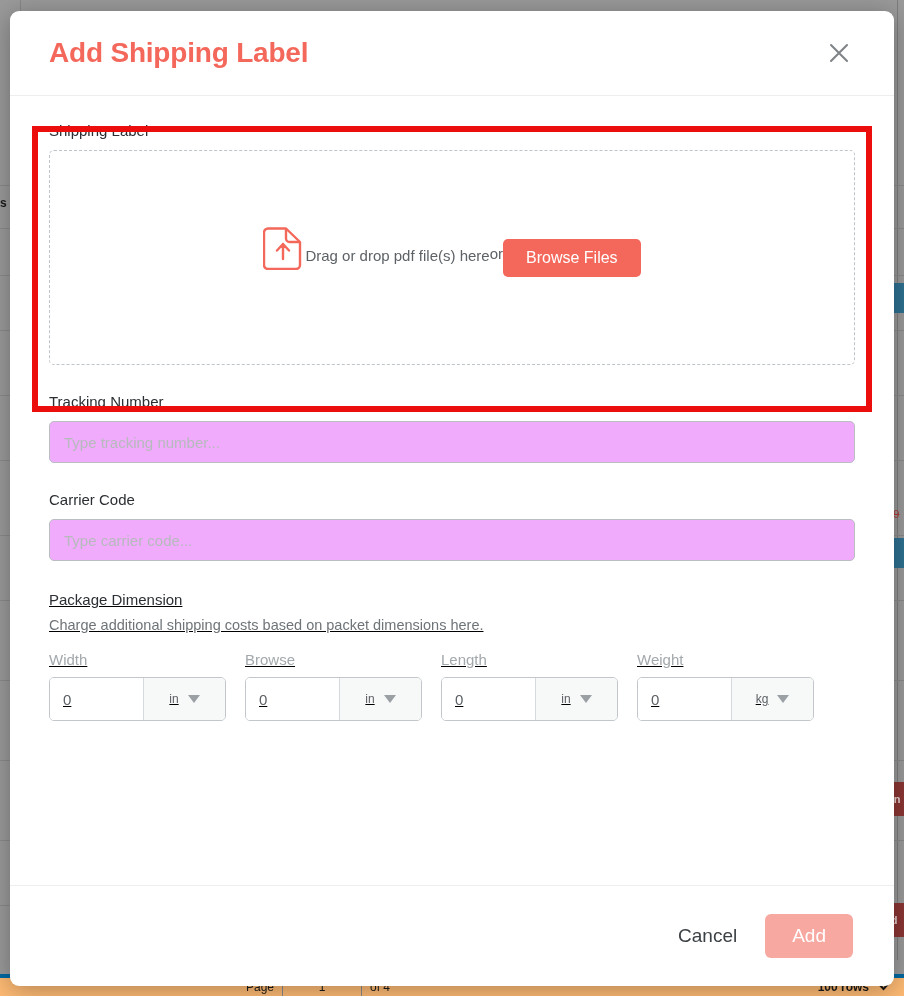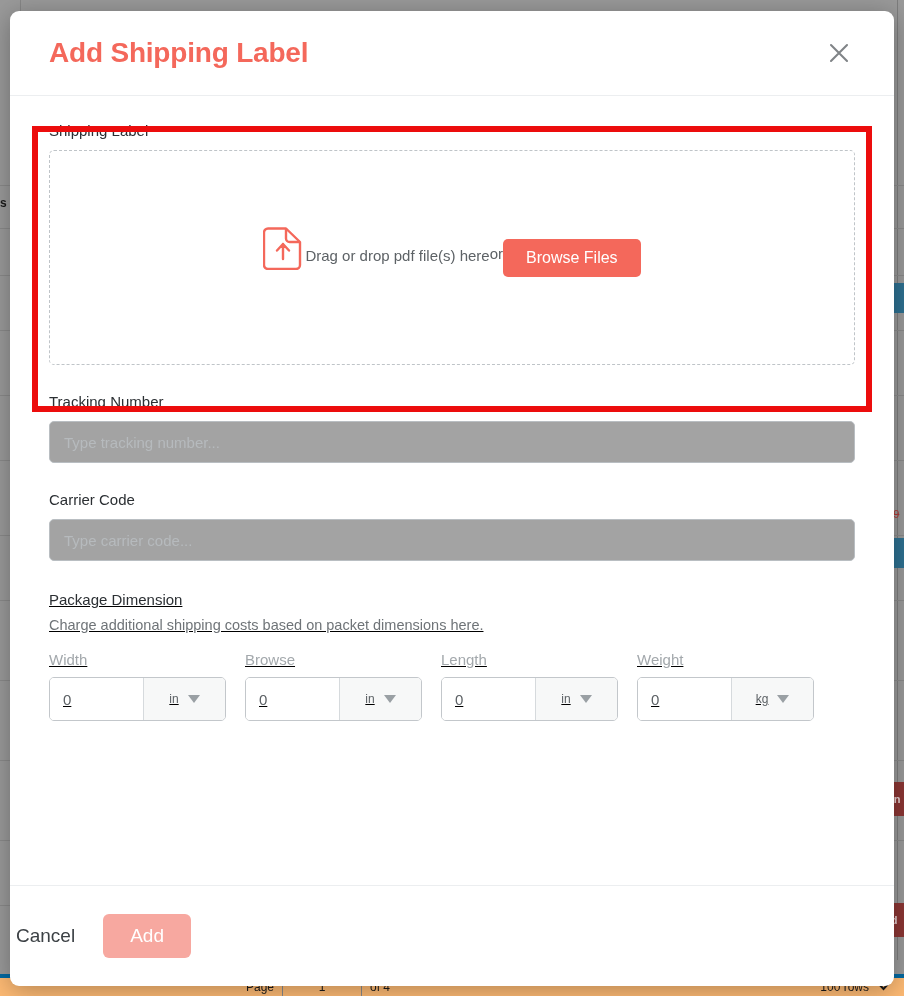--- a/index.html
+++ b/index.html
@@ -108,20 +108,21 @@
     white-space: nowrap;
   }
   #pagination-bar .pg-spacer { flex: 1; }
   .pg-label { margin-left: 238px; }
   .rows-sel {
     display: flex;
     align-items: center;
     gap: 8px;
     padding-right: 14px;
     white-space: nowrap;
+    font-weight: bold;
   }
 
   
   #modal {
     position: absolute;
     left: 10px;
     top: 11px;
     width: 884px;
     height: 975px;
     background: #ffffff;
@@ -214,21 +215,21 @@
     width: 100%;
     height: 42px;
     box-sizing: border-box;
     border: 1px solid #b9bec2;
     border-radius: 5px;
     font-family: inherit;
     font-size: 15px;
     color: #2b2f33;
     padding: 0 14px;
     outline: none;
-    background: #a3a3a3;
+    background: #f0abfc;
   }
   .text-input::placeholder { color: #b6babd; }
 
   
   #pkg-section { margin-top: 30px; text-decoration: underline; }
   #pkg-title {
     font-size: 15px;
     color: #2b2f33;
     margin-bottom: 9px;
   }
@@ -285,20 +286,21 @@
     border-top: 8px solid #9aa0a4;
   }
 
   
   #modal-footer {
     height: 101px;
     min-height: 101px;
     border-top: 1px solid #eceef0;
     display: flex;
     align-items: center;
+    justify-content: flex-end;
     gap: 22px;
     padding: 0 41px 0 0;
     box-sizing: border-box;
   }
   #cancel-btn {
     background: none;
     border: none;
     font-family: inherit;
     font-size: 19px;
     color: #3c4145;

